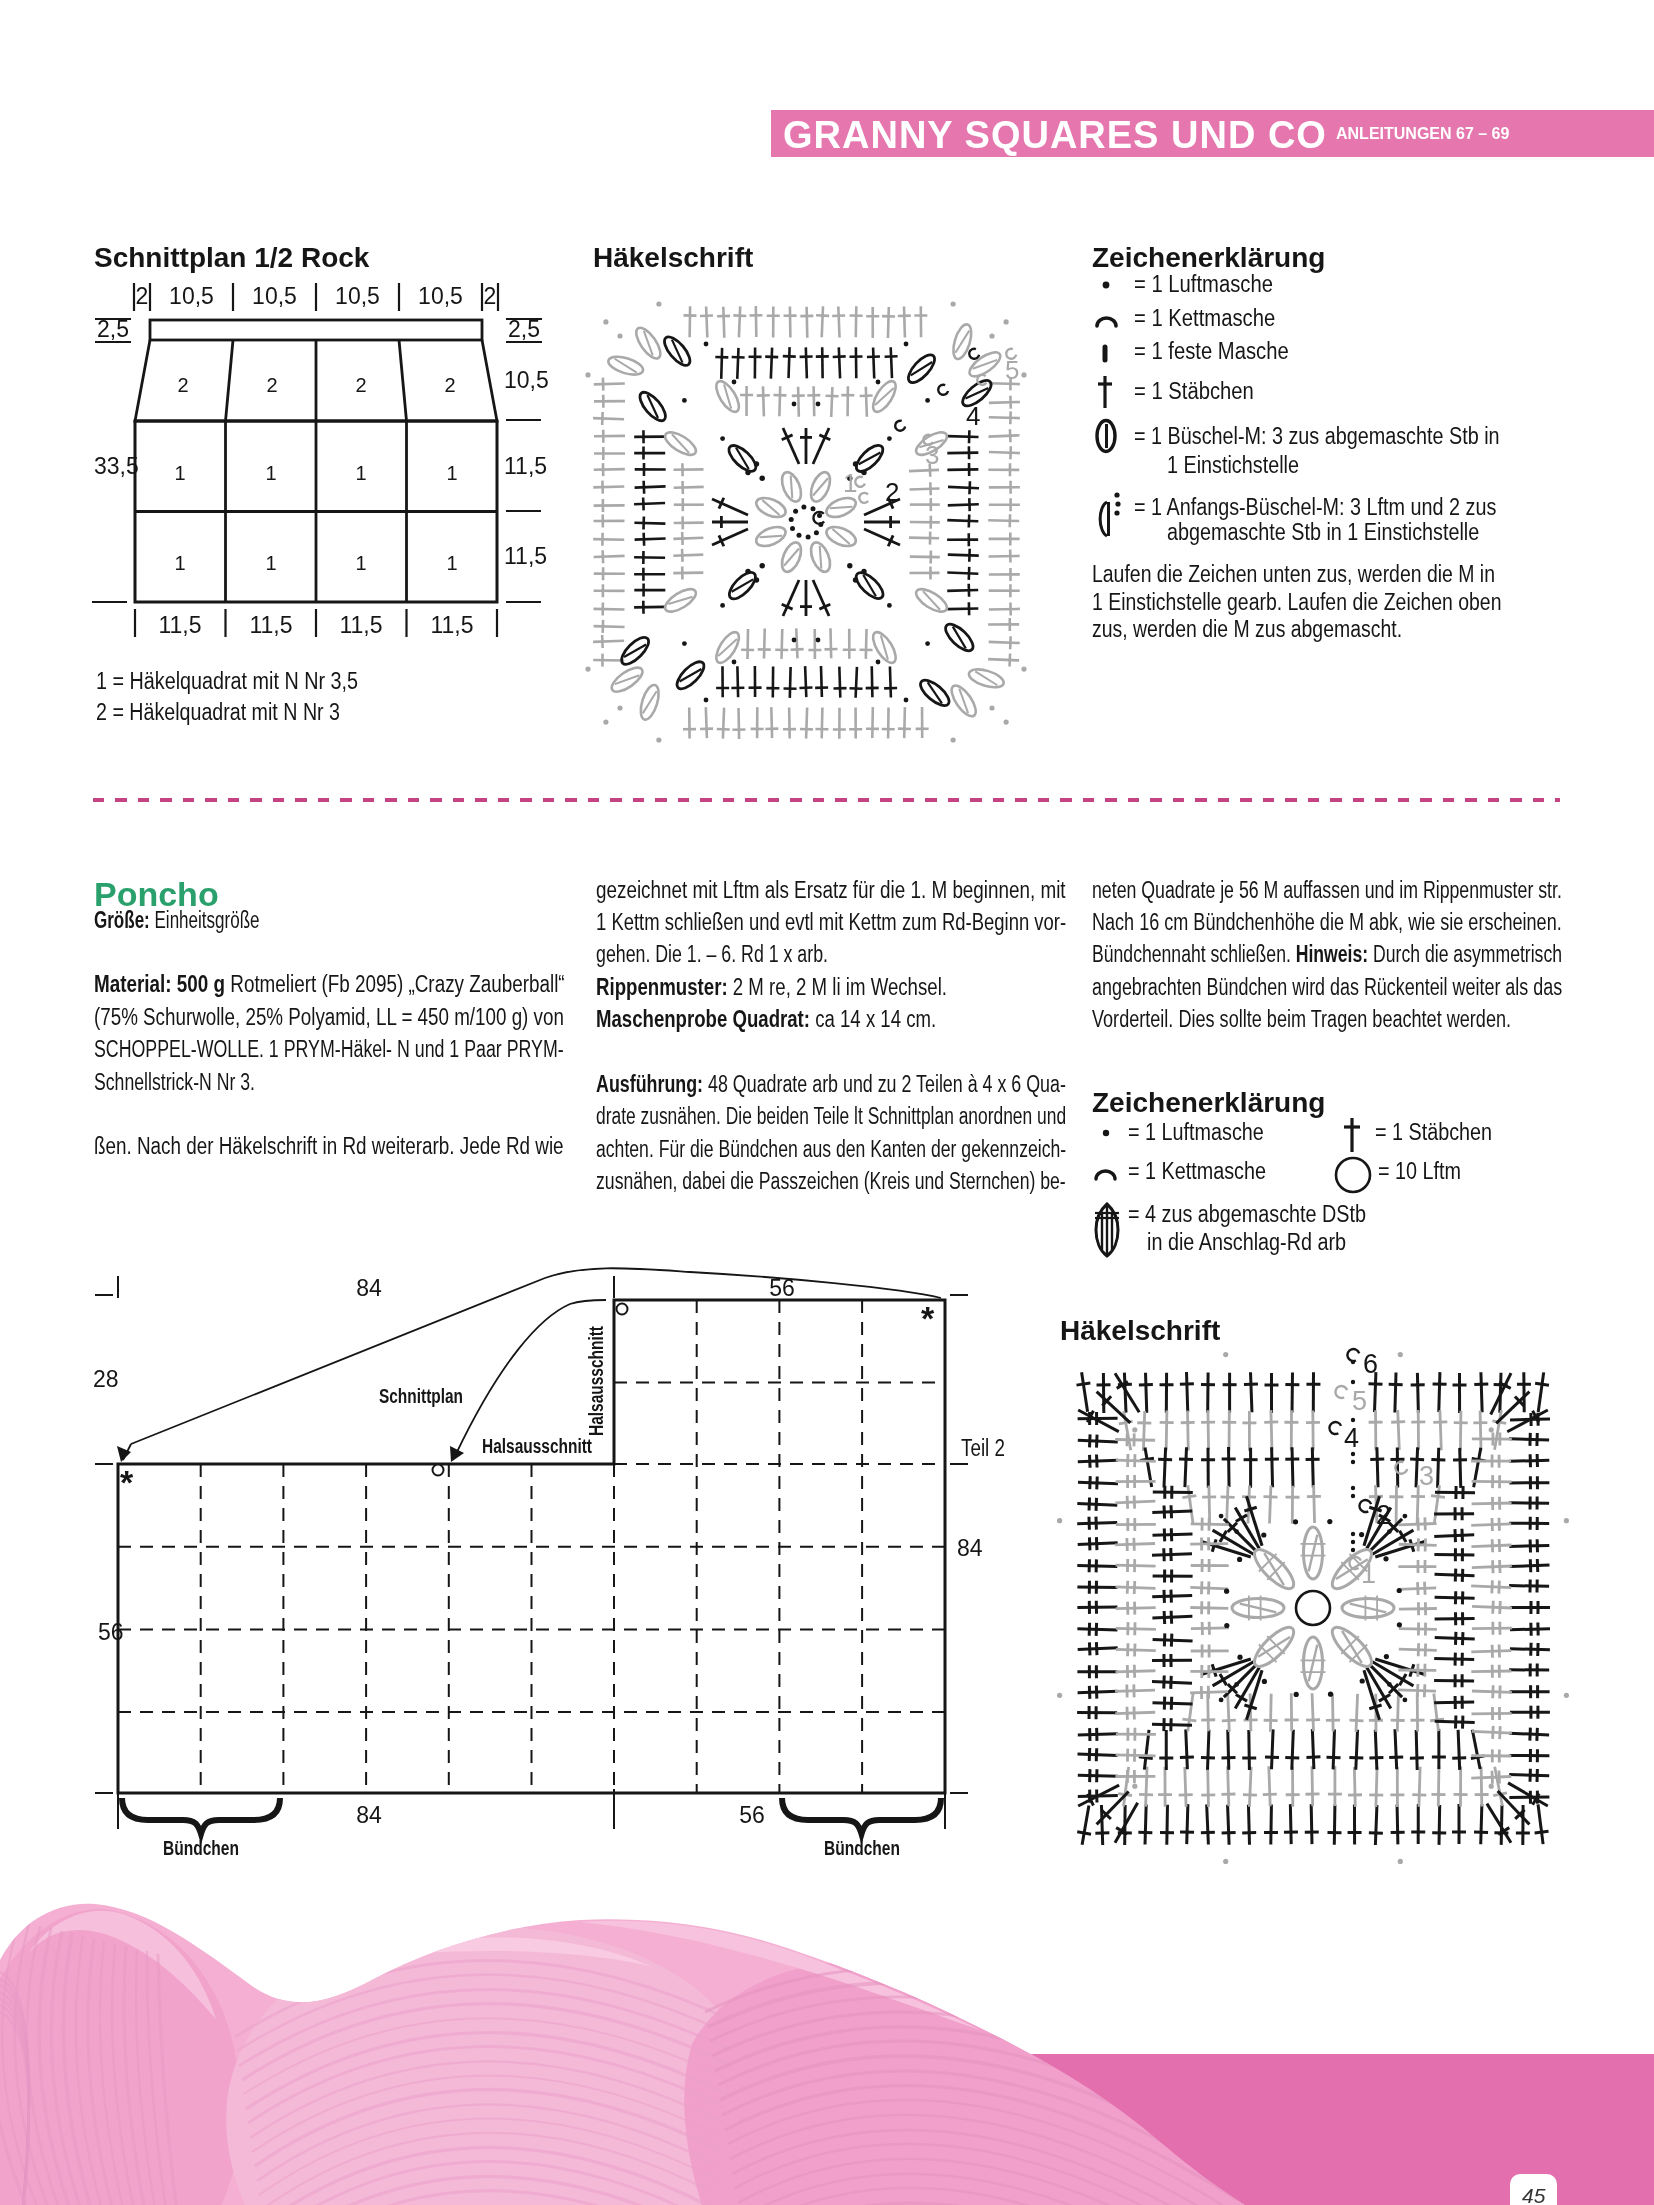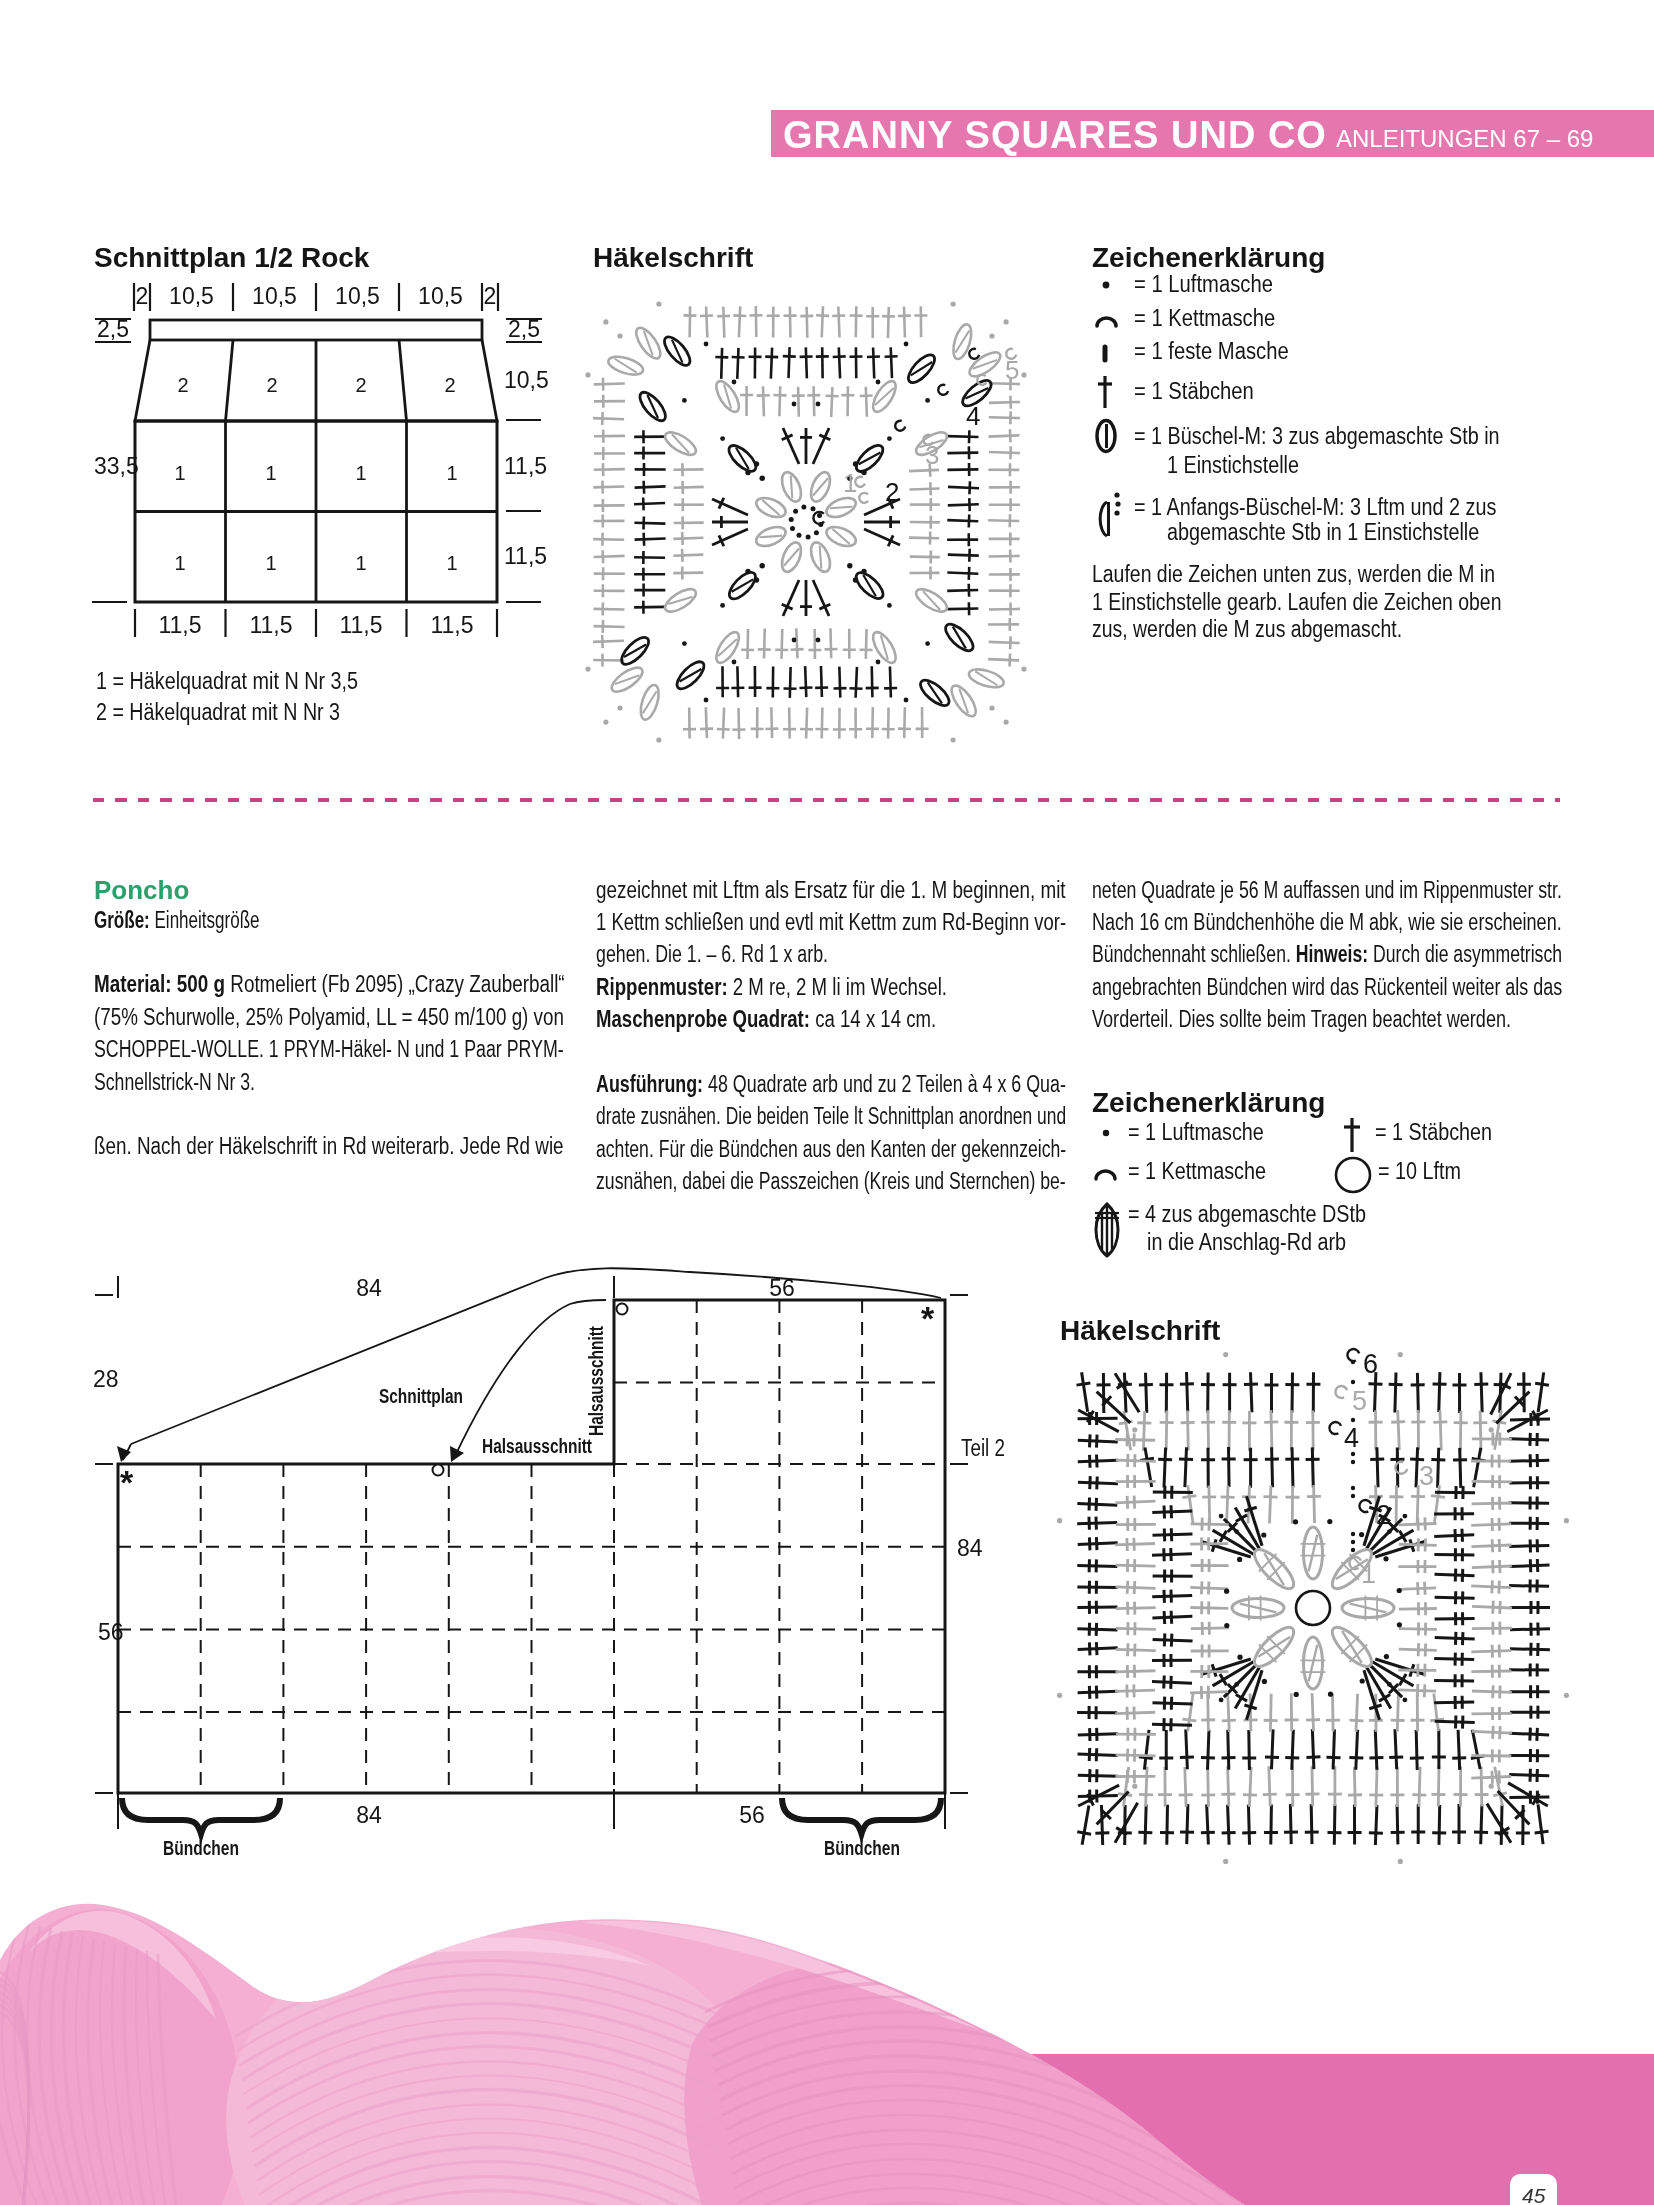--- a/index.html
+++ b/index.html
@@ -11,21 +11,21 @@
 .sx8{transform:scaleX(0.845);transform-origin:0 0;}
 b{font-weight:bold;}
 </style></head>
 <body>
 <div id="page">
 
 <div style="position:absolute;left:771px;top:78px;width:883px;height:47px;background:#e577ae;"></div>
 
 <div style="position:absolute;left:783px;top:82px;font-size:38px;font-weight:bold;color:#fff;letter-spacing:1px;white-space:nowrap;">GRANNY SQUARES UND CO</div>
 
-<div style="position:absolute;left:1336px;top:93px;font-size:24px;color:#fff;white-space:nowrap;">ANLEITUNGEN 67 – 69</div>
+<div style="position:absolute;left:1336px;top:93px;font-size:16px;color:#fff;white-space:nowrap;font-weight:bold;">ANLEITUNGEN 67 – 69</div>
 
 <div class="t" style="left:94px;top:210px;">Schnittplan 1/2 Rock</div>
 
 <div class="t" style="left:593px;top:210px;">Häkelschrift</div>
 
 <div class="t" style="left:1092px;top:210px;">Zeichenerklärung</div>
 
 <div class="b sx9" style="left:1134px;top:239px;">= 1 Luftmasche</div>
 <div class="b sx9" style="left:1134px;top:273px;">= 1 Kettmasche</div>
 <div class="b sx9" style="left:1134px;top:306px;">= 1 feste Masche</div>
@@ -37,21 +37,21 @@
 
 <div class="b sx8" style="left:1092px;top:529px;line-height:27.5px;">
 <div>Laufen die Zeichen unten zus, werden die M in</div>
 <div>1 Einstichstelle gearb. Laufen die Zeichen oben</div>
 <div>zus, werden die M zus abgemascht.</div>
     </div>
 
 <div style="position:absolute;left:93px;top:766px;width:1467px;height:4px;
   background:repeating-linear-gradient(90deg,#c64383 0px,#c64383 11.5px,transparent 11.5px,transparent 22.5px);"></div>
 
-<div style="position:absolute;left:94px;top:843px;font-size:26px;font-weight:bold;color:#2aa06d;">Poncho</div>
+<div style="position:absolute;left:94px;top:843px;font-size:34px;font-weight:bold;color:#2aa06d;">Poncho</div>
 
 <div class="b" style="left:94px;top:871.6px;line-height:32.4px;">
       <div><span style="display:inline-block;transform:scaleX(0.74);transform-origin:0 0;"><b>Größe:</b> Einheitsgröße</span></div>
       <div>&nbsp;</div>
       <div><span style="display:inline-block;transform:scaleX(0.82);transform-origin:0 0;"><b>Material: 500 g</b> Rotmeliert (Fb 2095) „Crazy Zauberball“</span></div>
       <div><span style="display:inline-block;transform:scaleX(0.817);transform-origin:0 0;">(75% Schurwolle, 25% Polyamid, LL = 450 m/100 g) von</span></div>
       <div><span style="display:inline-block;transform:scaleX(0.773);transform-origin:0 0;">SCHOPPEL-WOLLE. 1 PRYM-Häkel- N und 1 Paar PRYM-</span></div>
       <div><span style="display:inline-block;transform:scaleX(0.768);transform-origin:0 0;">Schnellstrick-N Nr 3.</span></div>
       <div>&nbsp;</div>
       <div><span style="display:inline-block;transform:scaleX(0.82);transform-origin:0 0;">ßen. Nach der Häkelschrift in Rd weiterarb. Jede Rd wie</span></div>

